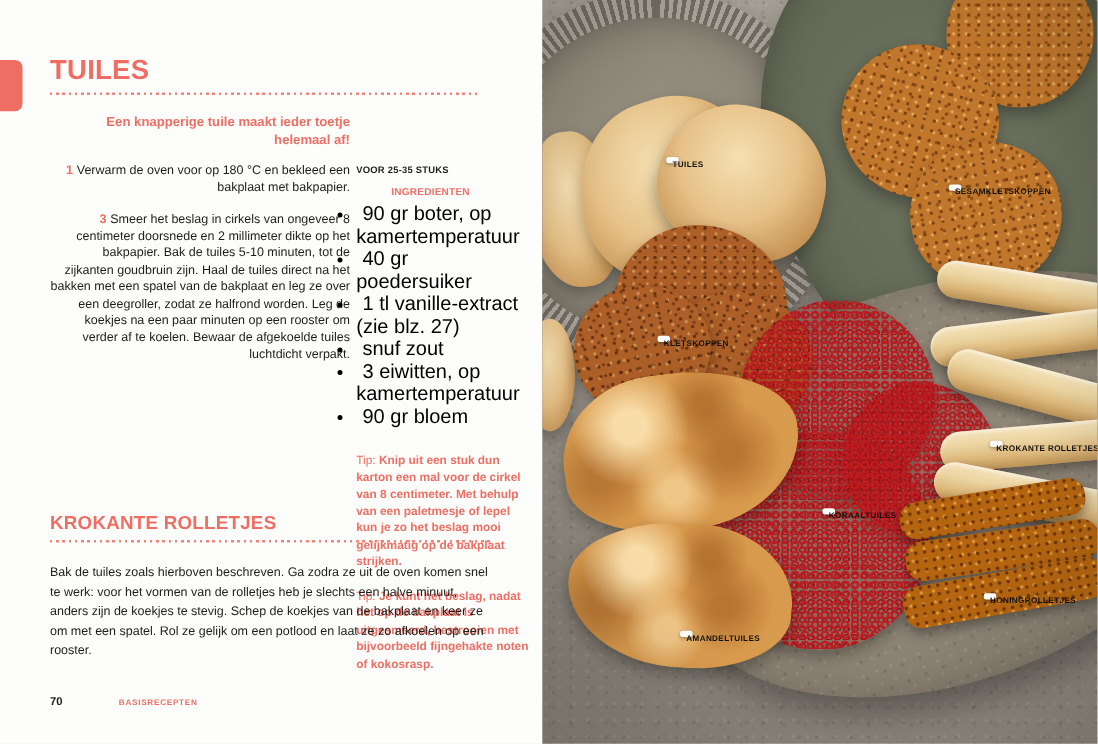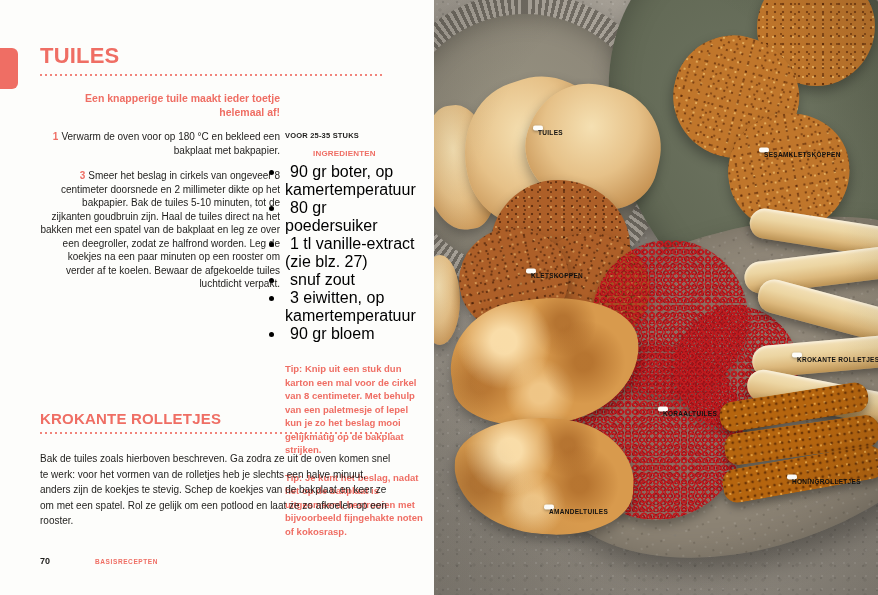--- a/index.html
+++ b/index.html
@@ -21,21 +21,21 @@
   .intro{color:var(--accent);font-weight:700;font-size:10.5px;line-height:13.5px;white-space:pre-line;margin-bottom:11px;}
   .step{font-size:10px;line-height:13.5px;color:var(--ink);margin-bottom:12px;}
   .step b.num{color:var(--accent);font-weight:800;margin-right:3px;}
   .info-col{position:absolute;left:285px;top:95px;width:138px;margin-top:36px;}
   .yield{font-size:7.5px;font-weight:800;color:var(--ink);letter-spacing:.2px;margin-bottom:9px;}
   .ing-title{font-size:8px;font-weight:800;color:var(--accent);letter-spacing:.2px;margin-bottom:5px;padding-left:28px;}
   ul.ings{list-style:none;}
   .sq{flex:0 0 auto;width:3px;height:3px;background:var(--accent);margin:3px 5px 0 0;}
   .ing-t{white-space:pre-line;}
   .tip{font-size:9.5px;line-height:13.5px;font-weight:600;color:var(--accent);margin-top:14px;}
-  .tip b{font-weight:700;}
+  .tip b{font-weight:400;}
   .tip.first{margin-top:19px;}
   .section2{position:absolute;left:40px;top:410px;width:352px;}
   h2.title2{font-size:15px;font-weight:800;color:var(--accent);letter-spacing:.2px;}
   .section2 .dotted{margin-top:5px;}
   .body2{margin-top:17px;font-size:10px;line-height:15.5px;color:var(--ink);}
   .footer{position:absolute;left:40px;top:556px;width:350px;display:flex;align-items:baseline;}
   .pagenum{font-size:9px;font-weight:700;color:var(--ink);}
   .chapter{margin-left:45px;font-size:6.5px;font-weight:800;letter-spacing:.6px;color:var(--accent);}
 
   
@@ -135,21 +135,21 @@
 helemaal af!</p>
       <p class="step"><b class="num">1</b><span>Verwarm de oven voor op 180 °C en bekleed een bakplaat met bakpapier.</span></p>
       <p class="step"><b class="num">3</b><span>Smeer het beslag in cirkels van ongeveer 8 centimeter doorsnede en 2 millimeter dikte op het bakpapier. Bak de tuiles 5-10 minuten, tot de zijkanten goudbruin zijn. Haal de tuiles direct na het bakken met een spatel van de bakplaat en leg ze over een deegroller, zodat ze halfrond worden. Leg de koekjes na een paar minuten op een rooster om verder af te koelen. Bewaar de afgekoelde tuiles luchtdicht verpakt.</span></p>
     </div>
 
     <div class="info-col">
       <div class="yield">VOOR 25-35 STUKS</div>
       <div class="ing-title">INGREDIENTEN</div>
       <li><span class="sq"></span><span class="ing-t">90 gr boter, op
 kamertemperatuur</span></li>
-        <li><span class="sq"></span><span class="ing-t">80 gr poedersuiker</span></li>
+        <li><span class="sq"></span><span class="ing-t">40 gr poedersuiker</span></li>
         <li><span class="sq"></span><span class="ing-t">1 tl vanille-extract (zie blz. 27)</span></li>
         <li><span class="sq"></span><span class="ing-t">snuf zout</span></li>
         <li><span class="sq"></span><span class="ing-t">3 eiwitten, op
 kamertemperatuur</span></li>
         <li><span class="sq"></span><span class="ing-t">90 gr bloem</span></li>
         <ul class="ings">
         
       </ul>
       <p class="tip first"><b>Tip:</b><span> Knip uit een stuk dun karton een mal voor de cirkel van 8 centimeter. Met behulp van een paletmesje of lepel kun je zo het beslag mooi gelijkmatig op de bakplaat strijken.</span></p>
       <p class="tip"><b>Tip:</b><span> Je kunt het beslag, nadat het op de bakplaat is uitgesmeerd, bestrooien met bijvoorbeeld fijngehakte noten of kokosrasp.</span></p>

